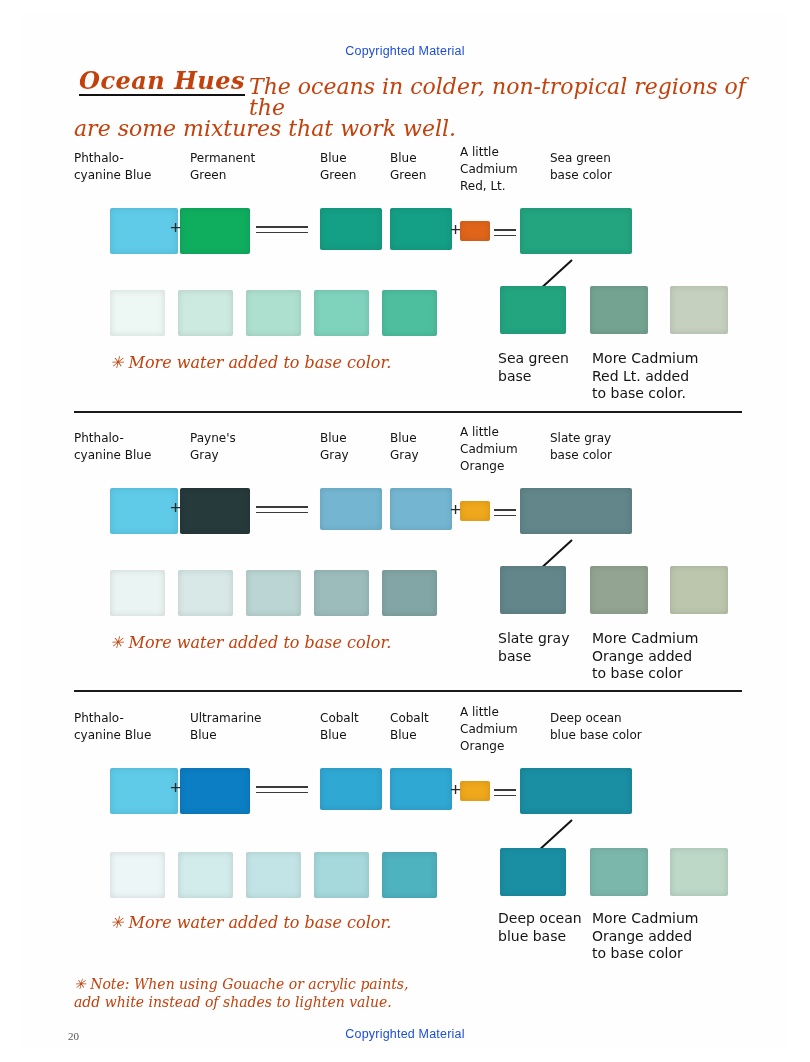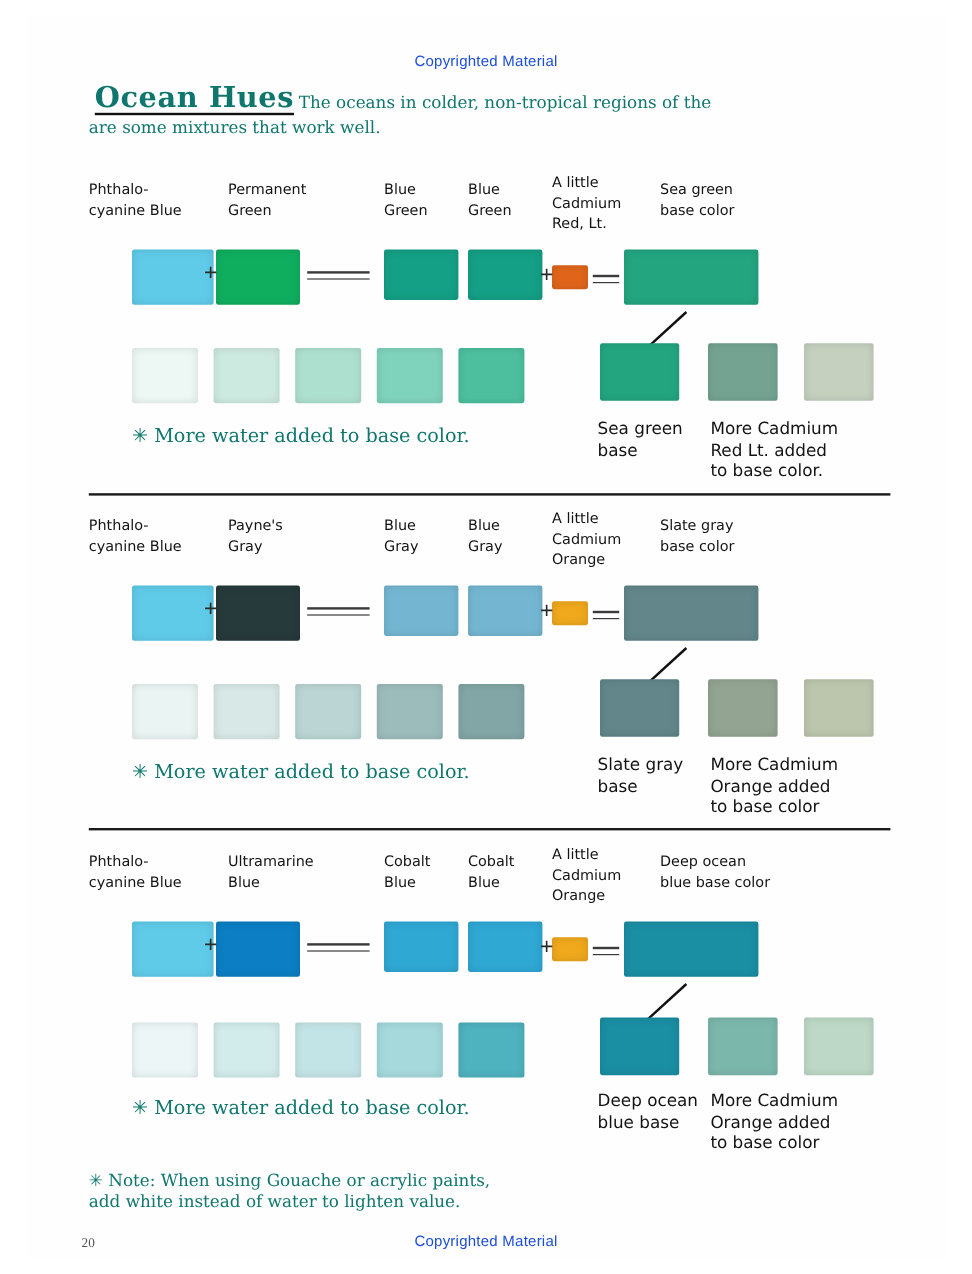--- a/index.html
+++ b/index.html
@@ -8,26 +8,26 @@
         box-shadow:0 0 0 1px #cfcfcf;}
   .sheet{position:absolute;left:22px;top:14px;width:766px;height:1034px;background:#fefefe;}
 
   .cw{position:absolute;width:100%;text-align:center;font-family:"Liberation Sans",sans-serif;
       font-size:12.5px;color:#1d4ed8;letter-spacing:.2px;}
   .cw.top{top:30px;}
   .cw.bot{top:1013px;}
   .pageno{position:absolute;left:46px;top:1016px;font-family:"Liberation Serif",serif;
       font-size:11px;color:#555;}
 
-  .hand{font-family:"DejaVu Serif",serif;color:#0f766e;}
+  .hand{font-family:"DejaVu Serif",serif;font-style:italic;color:#c2410c;}
   .hand2{font-family:"DejaVu Sans",sans-serif;color:#131313;}
 
   .title{position:absolute;left:57px;top:54px;font-size:24px;font-weight:700;
          letter-spacing:.5px;border-bottom:2.5px solid #111;padding-bottom:1px;line-height:1.05;}
-  .intro{position:absolute;left:52px;top:62px;width:700px;font-size:14px;line-height:21px;}
+  .intro{position:absolute;left:52px;top:62px;width:700px;font-size:22px;line-height:21px;}
   .intro .l1{display:block;margin-left:175px;}
   .intro .l2{display:block;margin-left:0px;}
   .intro .l3{display:block;margin-left:0px;}
 
   .sec{position:absolute;left:0;width:766px;}
 
   .lab{position:absolute;font-size:12px;line-height:17px;white-space:pre-line;}
   .sw{position:absolute;border-radius:2px;}
   .sw::after{content:"";position:absolute;inset:0;border-radius:2px;
       box-shadow:inset 0 0 7px rgba(0,0,0,.13);}
@@ -210,18 +210,18 @@
           <div class="sw" style="left: 648px; top: 834px; width: 58px; height: 48px; background: rgb(189, 216, 198);"></div>
           <div class="cap hand2" style="left: 476px; top: 896px; width: 86px;">Deep ocean
 blue base</div>
           <div class="cap hand2" style="left: 570px; top: 896px; width: 150px;">More Cadmium
 Orange added
 to base color</div>
         </div>
       </div>
 
     <div class="cap hand" style="left:52px; top:962px; width:470px;">✳ Note: When using Gouache or acrylic paints,
-    add white instead of water to lighten value.</div>
+    add white instead of shades to lighten value.</div>
 
     <div class="rule" style="left:52px; top:397px; width:668px;"></div>
     <div class="rule" style="left:52px; top:676px; width:668px;"></div>
   </div>
 </div>
 
 </body></html>

